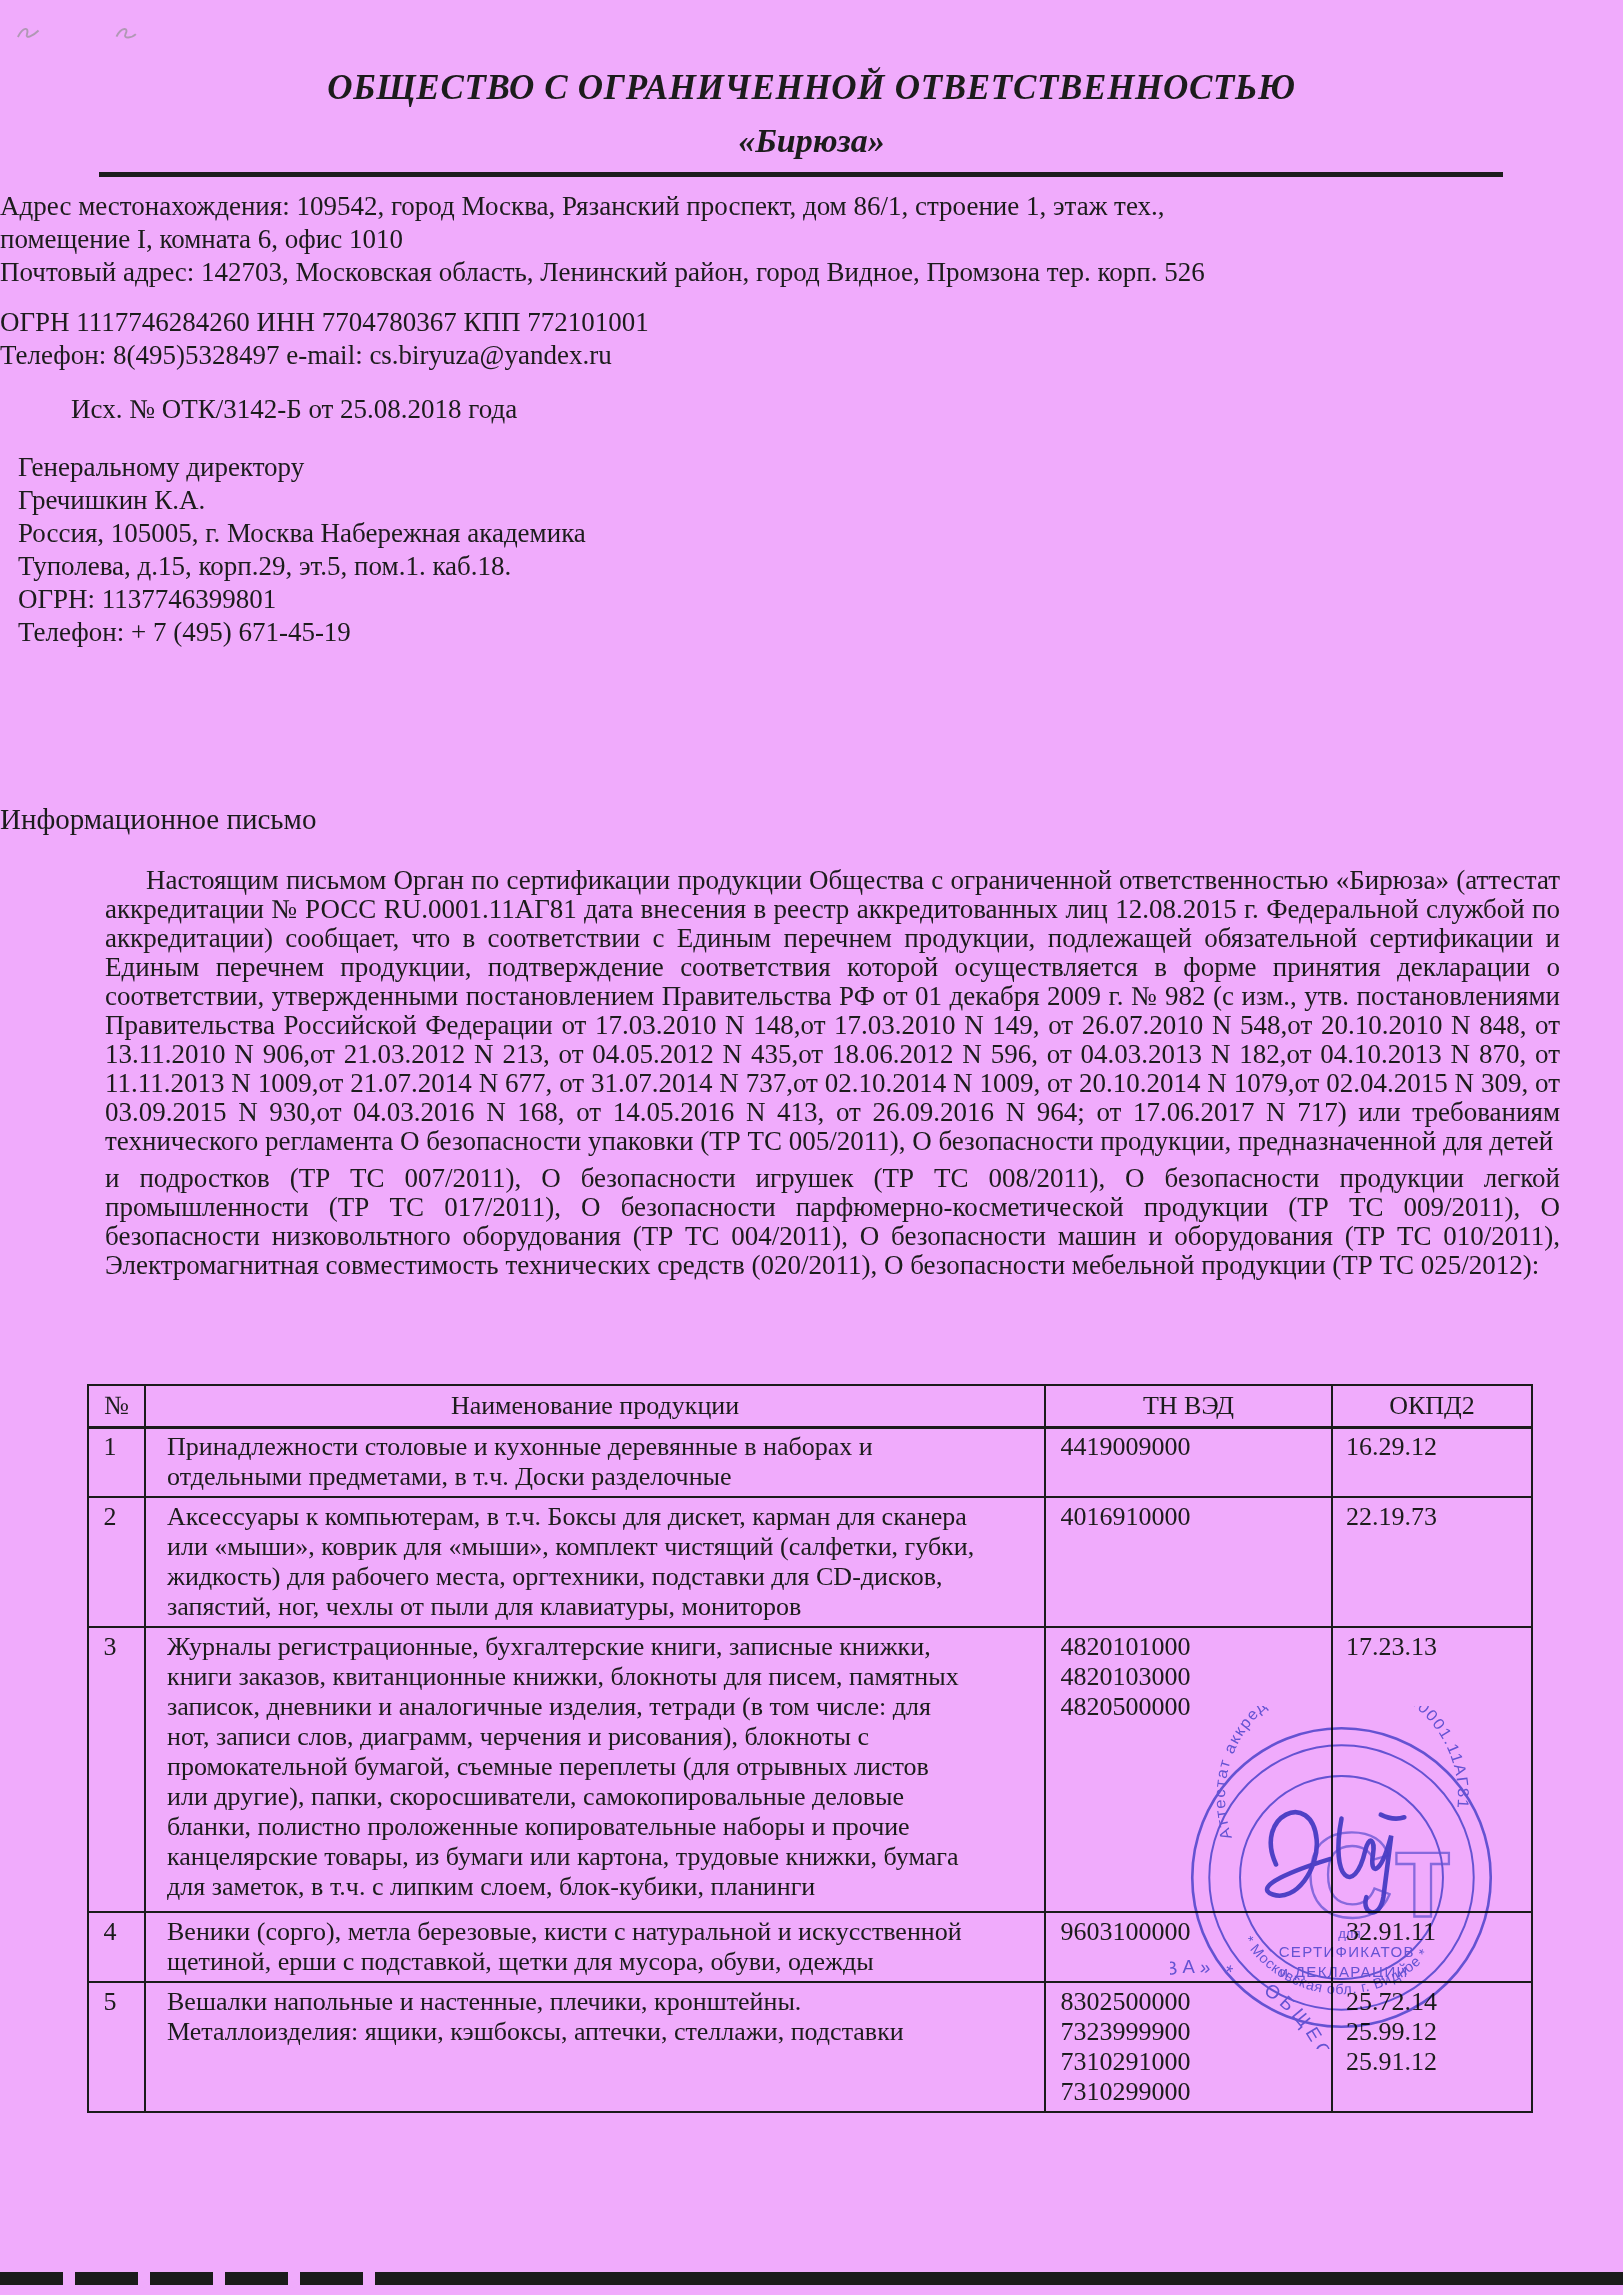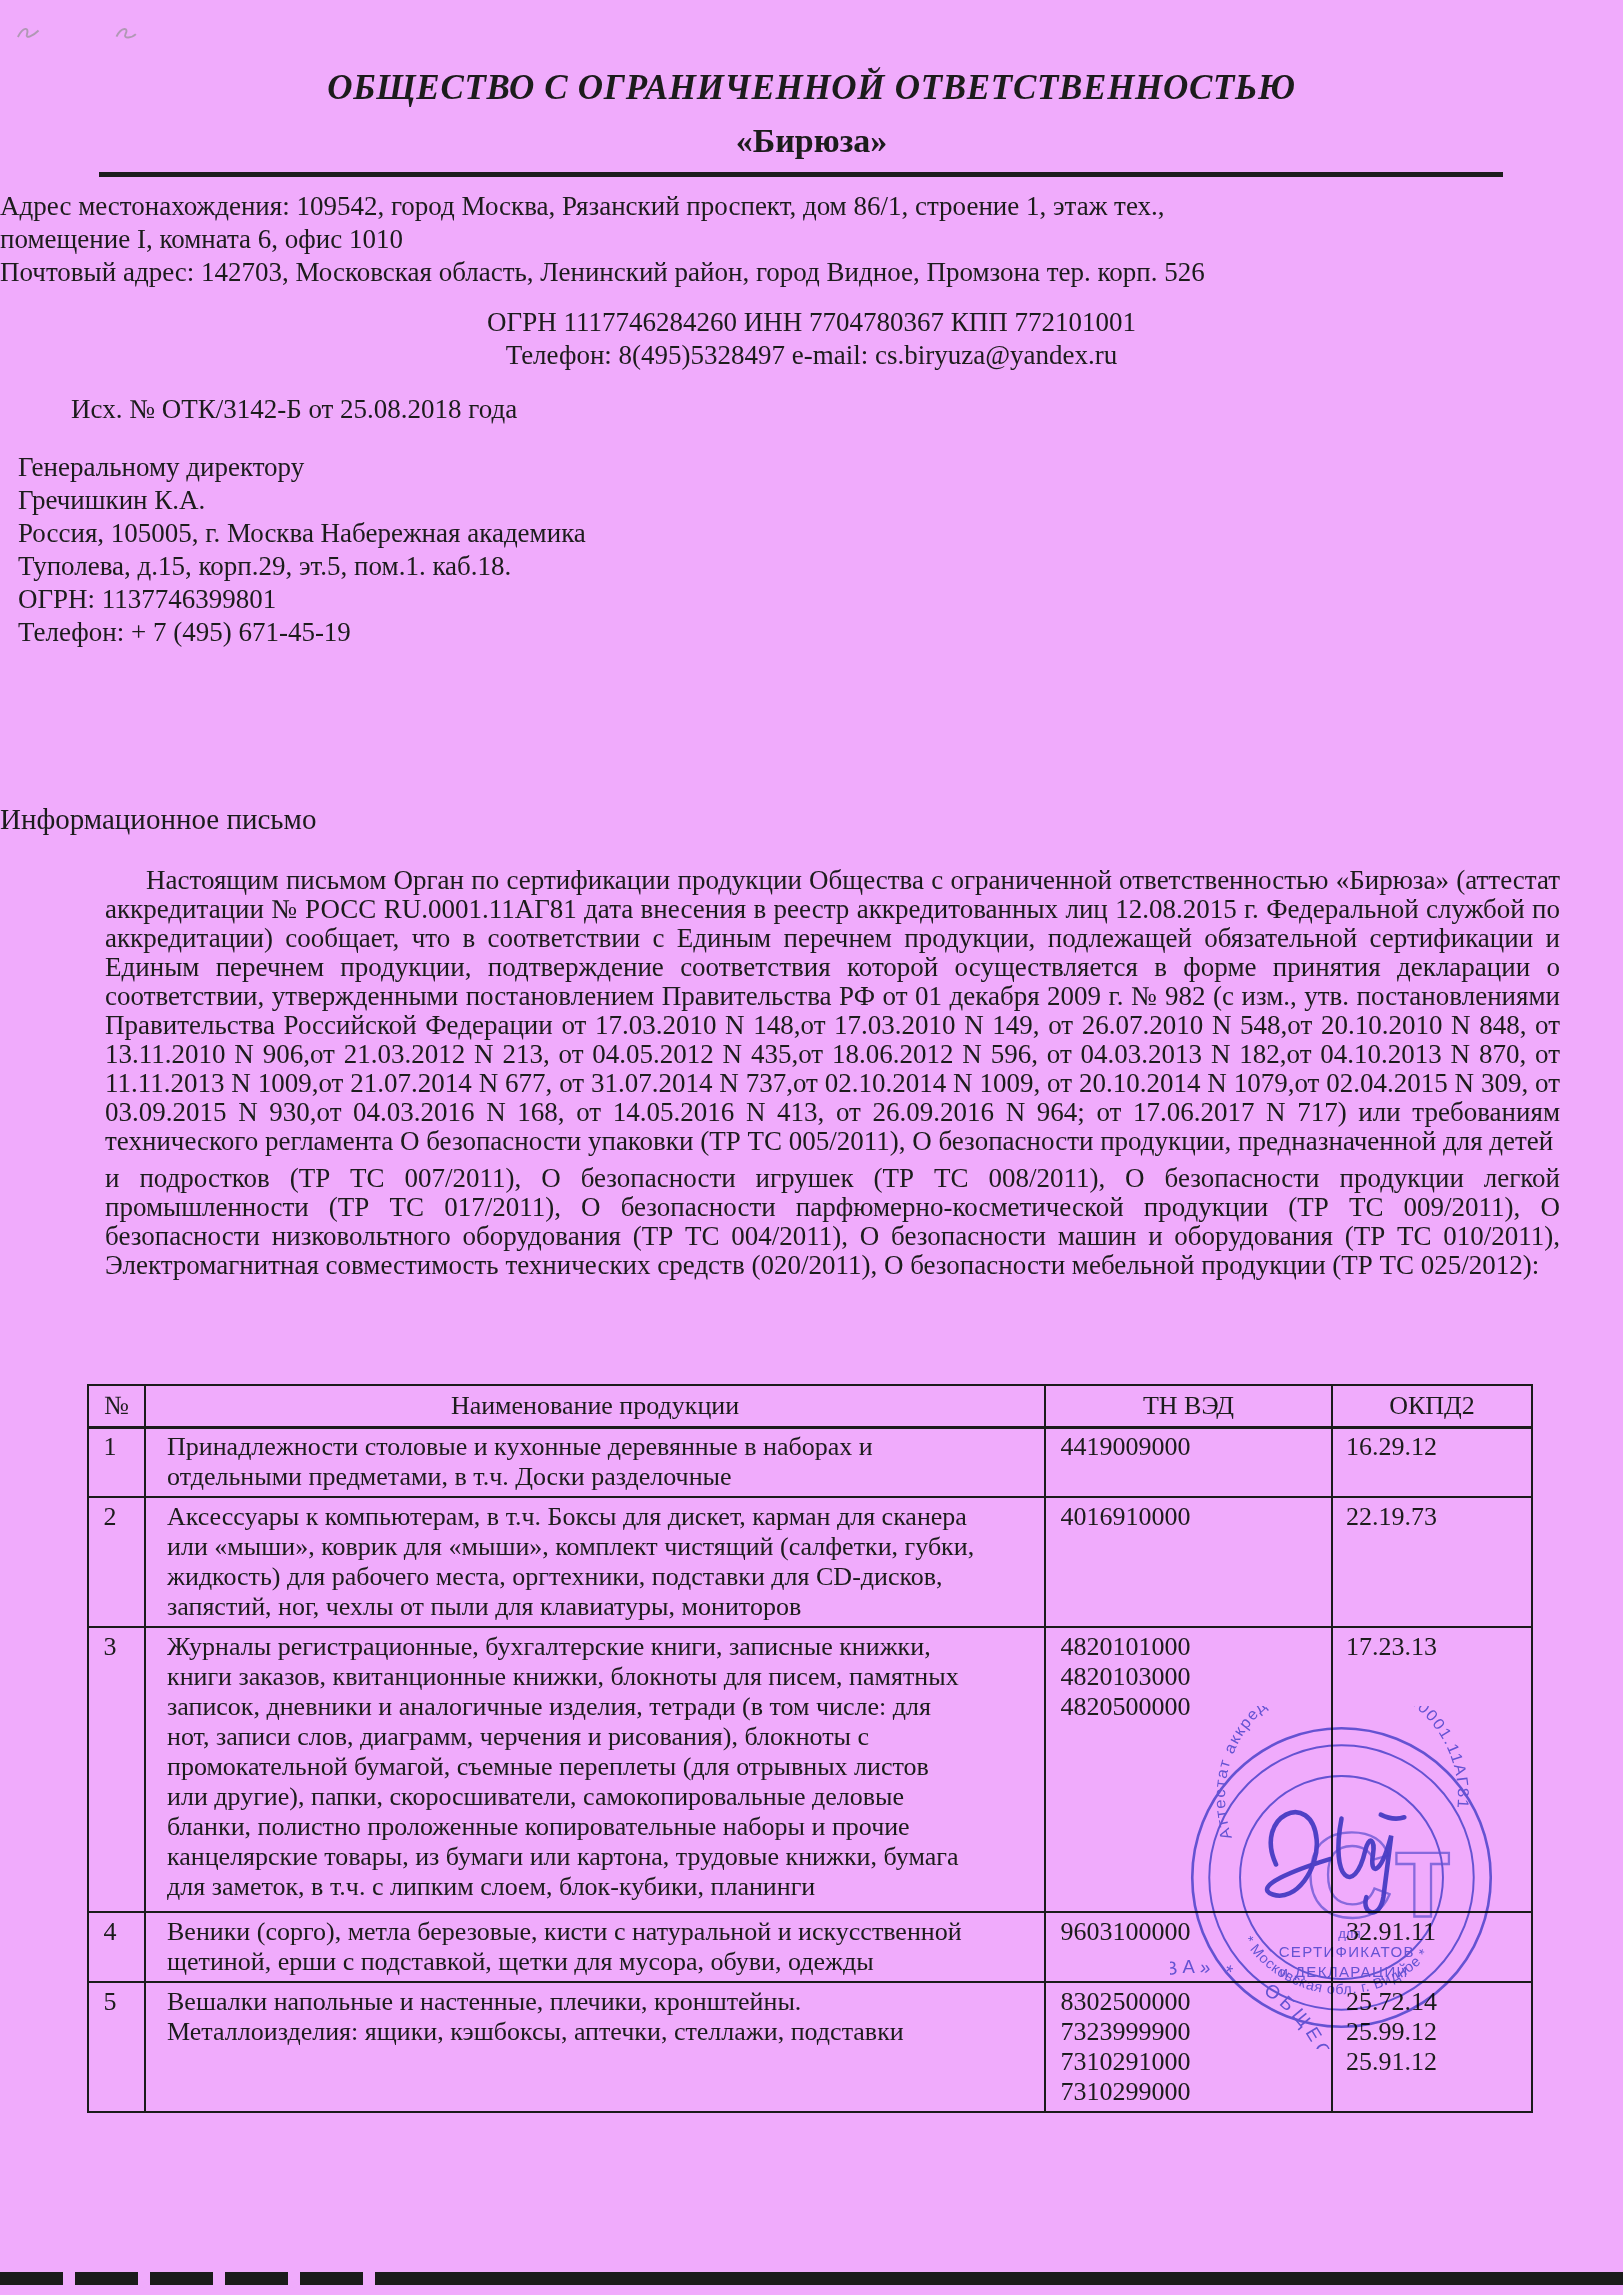--- a/index.html
+++ b/index.html
@@ -13,34 +13,34 @@
     overflow:hidden;
   }
   
   .org-title{
     position:absolute;top:68px;left:0;width:1623px;
     text-align:center;font-weight:bold;font-style:italic;
     font-size:35px;line-height:39px;letter-spacing:0.7px;
   }
   .org-subtitle{
     position:absolute;top:122px;left:0;width:1623px;
-    text-align:center;font-weight:bold;
+    text-align:center;font-weight:bold;font-style:italic;
     font-size:34px;line-height:38px;
   }
   .head-rule{
     position:absolute;top:172px;left:99px;width:1404px;height:5.2px;
     background:#1d1d1d;
   }
   .addr-block{
     position:absolute;top:190px;left:0;width:1623px;
     font-size:27px;line-height:33px;
   }
   .ogrn-block{
     position:absolute;top:306px;left:0;width:1623px;
-    text-align:center;font-size:27px;line-height:33px;
+    font-size:27px;line-height:33px;
   }
   .outgoing{
     position:absolute;top:393px;left:71px;
     font-size:27px;line-height:33px;
   }
   
   .recipient{
     position:absolute;top:451px;left:0;width:1505px;
     text-align:left;font-size:27px;line-height:33px;margin-left:18px;
   }

